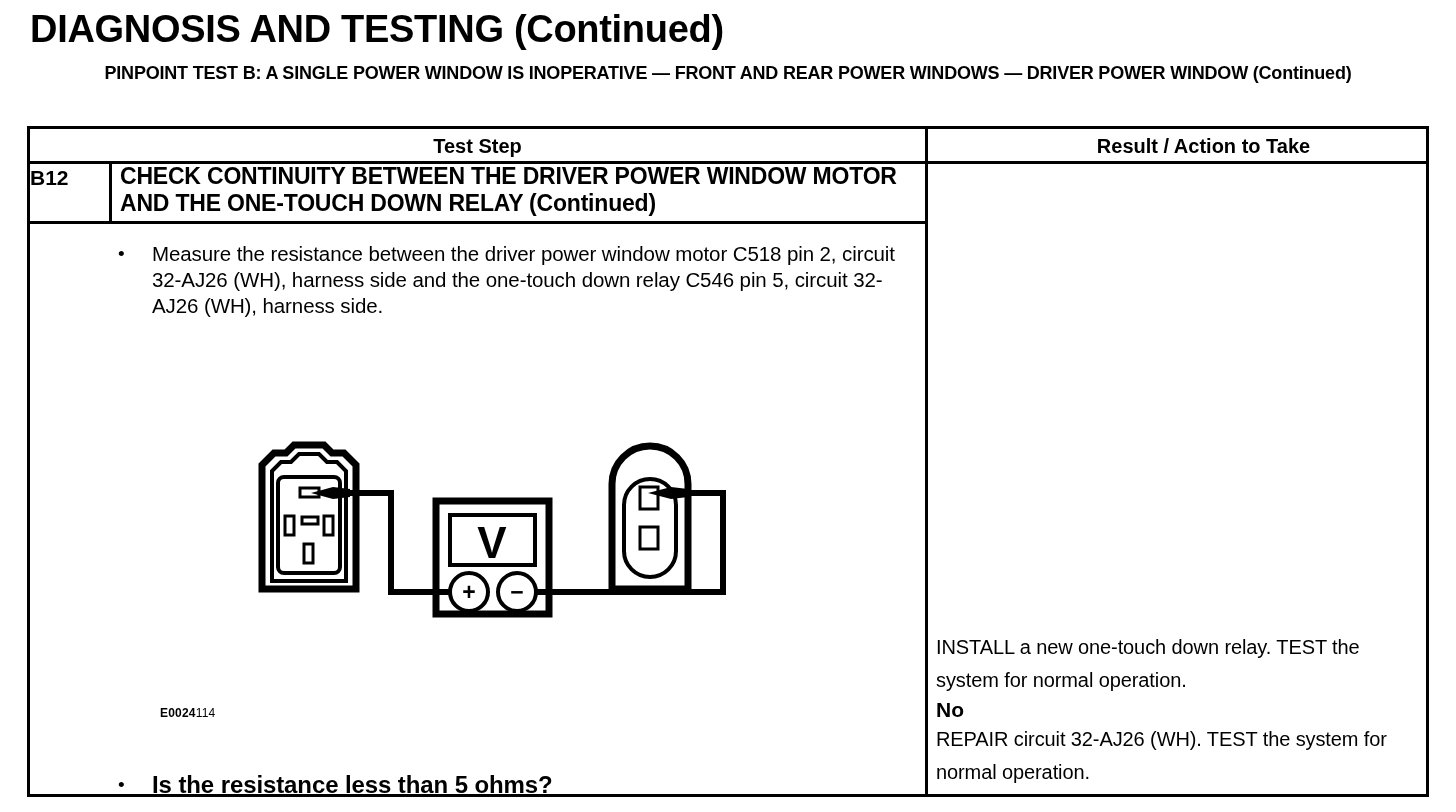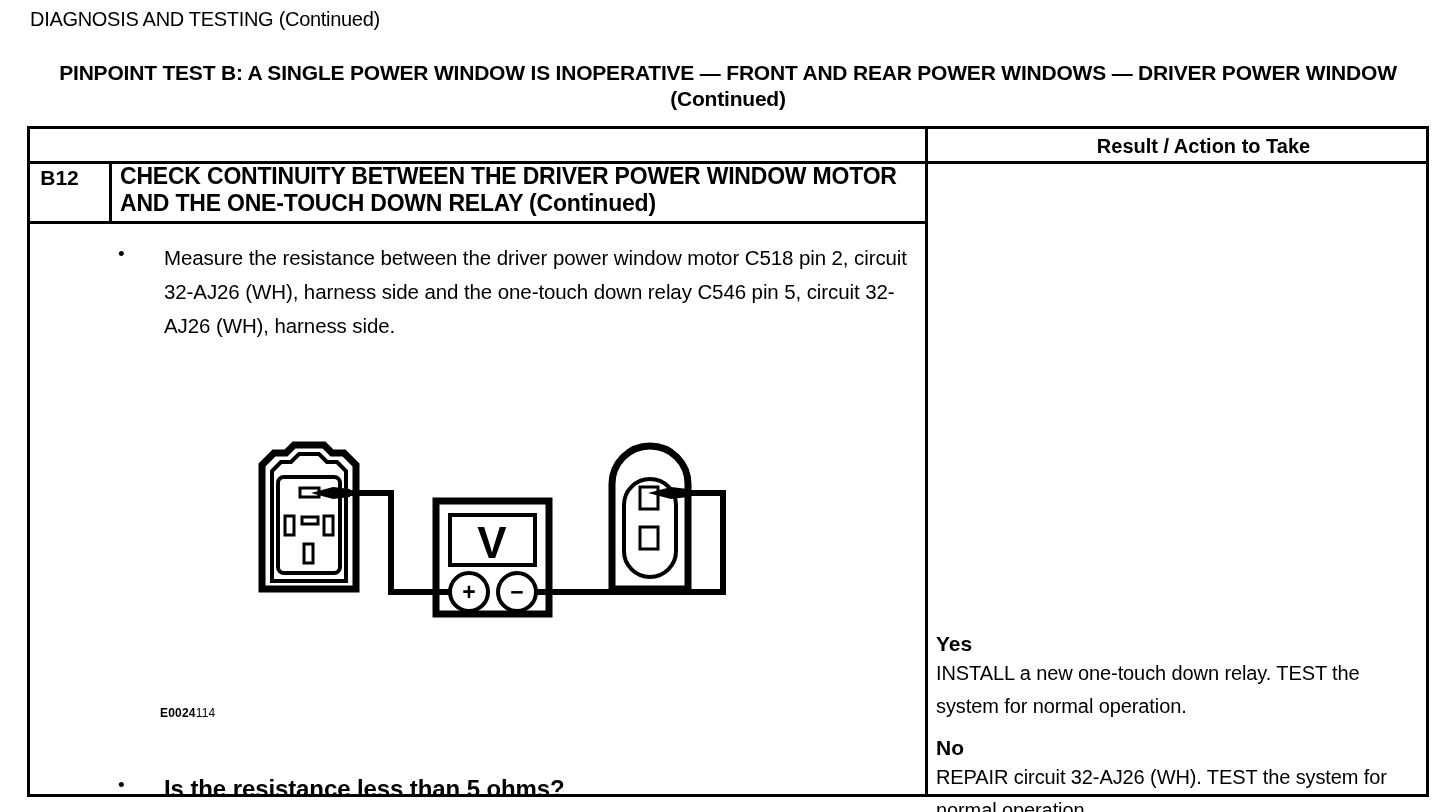--- a/index.html
+++ b/index.html
@@ -15,32 +15,32 @@
     font-family: "Liberation Sans", sans-serif;
     color: #000000;
     overflow: hidden;
   }
 
   
   #page-title {
     position: absolute;
     left: 30px;
     top: 8px;
-    font-size: 20px;
-    font-weight: normal;
+    font-size: 38px;
+    font-weight: bold;
     letter-spacing: -0.3px;
     white-space: nowrap;
   }
   #test-title {
     position: absolute;
     left: 28px;
     top: 60px;
     width: 1400px;
     text-align: center;
-    font-size: 21px;
+    font-size: 18px;
     font-weight: bold;
     line-height: 26px;
     letter-spacing: -0.2px;
   }
 
   
   #test-table {
     position: absolute;
     left: 27px;
     top: 126px;
@@ -80,21 +80,20 @@
     font-weight: bold;
   }
   #head-test-step { left: 0px; width: 895px; }
   #head-result { left: 898px; width: 551px; }
 
   #b12-id {
     position: absolute;
     left: 0px;
     top: 35px;
     width: 59px;
-    text-align: center;
     font-size: 21px;
     font-weight: bold;
     line-height: 28px;
   }
   #b12-heading {
     position: absolute;
     left: 90px;
     top: 34px;
     width: 800px;
     font-size: 23px;
@@ -110,23 +109,22 @@
   }
   .bullet-dot {
     width: 34px;
     flex: none;
     font-size: 19px;
     line-height: 25px;
     text-align: left;
   }
   .bullet-text {
     font-size: 20.5px;
-    line-height: 34px;
+    line-height: 26px;
     letter-spacing: -0.1px;
-    margin-left: 12px;
   }
   #measure-bullet { left: 88px; top: 112px; width: 800px; }
   #question-bullet { left: 88px; top: 643px; width: 760px; }
   #question-bullet .bullet-text { font-weight: bold; font-size: 24px; }
 
   #figure-id {
     position: absolute;
     left: 130px;
     top: 577px;
     font-size: 12px;
@@ -145,21 +143,21 @@
   .result-label {
     font-size: 21px;
     font-weight: bold;
     line-height: 26px;
   }
   .result-text {
     font-size: 20px;
     line-height: 33px;
     letter-spacing: -0.1px;
   }
-  #no-block { margin-top: 12px; }
+  #no-block { }
 
   
   #diagram {
     position: absolute;
     left: 88px;
     top: 112px;
     width: 800px;
     height: 460px;
     pointer-events: none;
   }
@@ -170,20 +168,21 @@
 <div id="page-title">DIAGNOSIS AND TESTING (Continued)</div>
 <div id="test-title">PINPOINT TEST B: A SINGLE POWER WINDOW IS INOPERATIVE — FRONT AND REAR POWER WINDOWS — DRIVER POWER WINDOW (Continued)</div>
 
 <div id="test-table">
 
   <div class="hline" id="header-rule"></div>
   <div class="hline" id="b12-rule"></div>
   <div class="vline" id="col-divider"></div>
   <div class="vline" id="stepid-divider"></div>
 
+  <div class="col-head" id="head-test-step">Test Step</div>
   <div class="col-head" id="head-result">Result / Action to Take</div>
 
   <div id="b12-id">B12</div>
   <div id="b12-heading">CHECK CONTINUITY BETWEEN THE DRIVER POWER WINDOW MOTOR AND THE ONE-TOUCH DOWN RELAY (Continued)</div>
 
   <div class="bullet-row" id="measure-bullet">
     <span class="bullet-dot">•</span>
     <span class="bullet-text">Measure the resistance between the driver power window motor C518 pin 2, circuit 32-AJ26 (WH), harness side and the one-touch down relay C546 pin 5, circuit 32-AJ26 (WH), harness side.</span>
   </div>
 
@@ -229,21 +228,20 @@
 
   <div id="figure-id"><span class="fig-prefix">E0024</span><span>114</span></div>
 
   <div class="bullet-row" id="question-bullet">
     <span class="bullet-dot">•</span>
     <span class="bullet-text">Is the resistance less than 5 ohms?</span>
   </div>
 
   <div id="result-body">
     <div>
-      <div class="result-label">Yes</div>
       <div class="result-text">INSTALL a new one-touch down relay. TEST the system for normal operation.</div>
     </div>
     <div id="no-block">
       <div class="result-label">No</div>
       <div class="result-text">REPAIR circuit 32-AJ26 (WH). TEST the system for normal operation.</div>
     </div>
   </div>
 
 </div>
 

